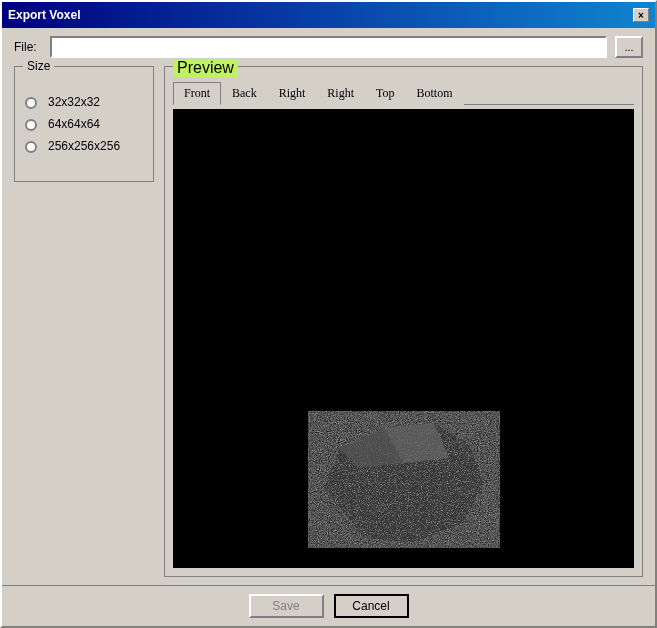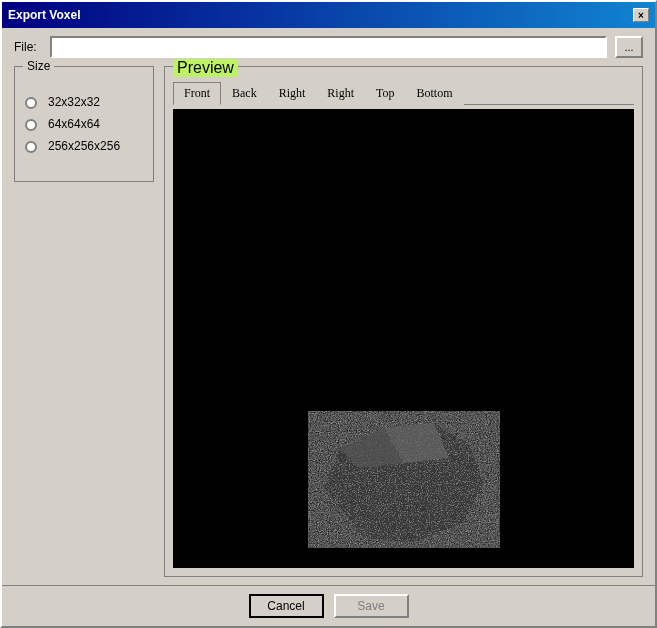--- a/index.html
+++ b/index.html
@@ -329,16 +329,16 @@
             <line x1="60" y1="170" x2="100" y2="95" stroke="#555" stroke-width="0.5" opacity="0.6"></line>
             <line x1="60" y1="130" x2="110" y2="110" stroke="#666" stroke-width="0.5" opacity="0.5"></line>
             <line x1="80" y1="100" x2="150" y2="130" stroke="#444" stroke-width="0.5" opacity="0.5"></line>
           </svg>
         </div>
       </div>
     </div>
   </div>
 
   <div class="dialog-footer">
+    <button class="btn btn-save">Save</button>
     <button class="btn btn-cancel">Cancel</button>
-    <button class="btn btn-save">Save</button>
   </div>
 </div>
 
 </body></html>

